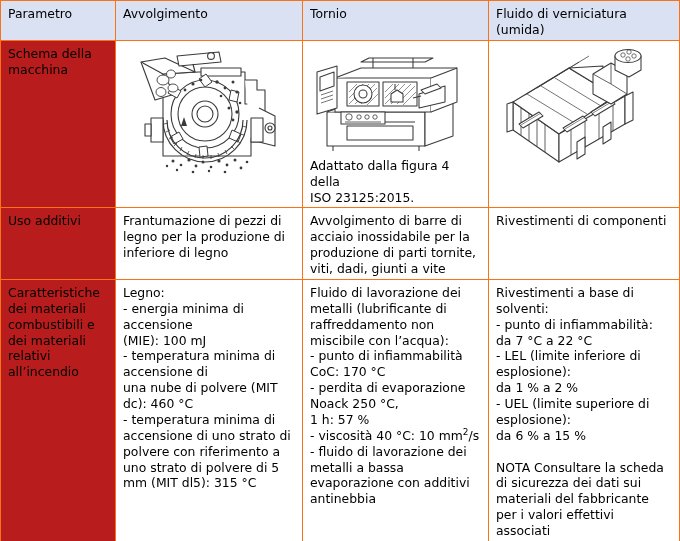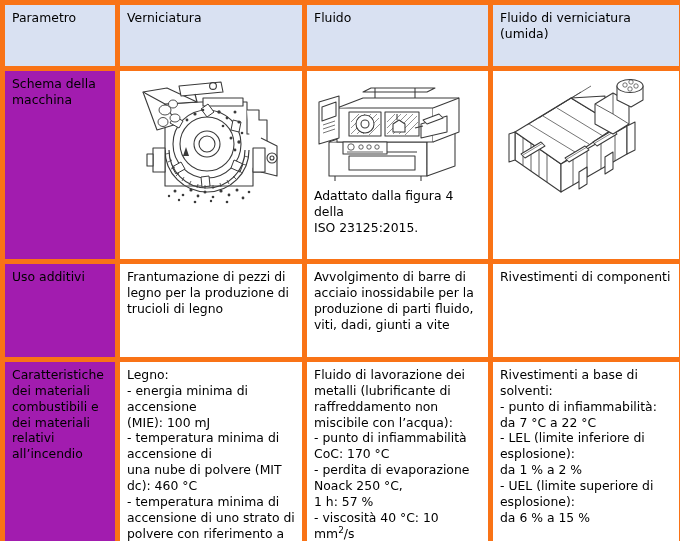--- a/index.html
+++ b/index.html
@@ -15,23 +15,23 @@
     overflow: hidden;
   }
   #machine-table {
     border-collapse: collapse;
     table-layout: fixed;
     width: 679px;
     margin: 0;
     border-top: 1px solid #ffffff;
   }
   #machine-table td, #machine-table th {
-    border: 5px solid #f97316;
+    border: 1px solid #f97316;
     vertical-align: top;
-    padding: 5px 7px 24px 7px;
+    padding: 5px 7px 2px 7px;
     font-size: 12.4px;
     line-height: 1.28;
     font-weight: normal;
     text-align: left;
   }
   .col-param  { width: 115px; }
   .col-a      { width: 187px; }
   .col-b      { width: 186px; }
   .col-c      { width: 191px; }
 
@@ -39,21 +39,21 @@
     background: #d9e1f2;
     text-align: center;
     vertical-align: middle;
     height: 24px;
     padding-top: 6px;
     padding-bottom: 6px;
     border: 1px solid #ffffff;
     border-bottom: 1px solid #d0d0d0;
   }
   tbody td.param-cell {
-    background: #a21caf;
+    background: #b91c1c;
   }
   .cell-text { white-space: pre-line; }
   .fig-wrap {
     width: 100%;
     display: block;
     text-align: center;
   }
   .fig-wrap svg { display: block; margin: 0 auto; }
   .fig-caption {
     margin-top: 6px;
@@ -71,22 +71,22 @@
 <table id="machine-table">
   <colgroup>
     <col class="col-param">
       <col class="col-a">
       <col class="col-b">
       <col class="col-c">
   </colgroup>
   <thead>
     <tr>
       <th>Parametro</th>
-      <th>Verniciatura</th>
-      <th>Fluido</th>
+      <th>Avvolgimento</th>
+      <th>Tornio</th>
       <th>Fluido di verniciatura
 (umida)</th>
     </tr>
   </thead>
   <tbody>
 
     <tr class="schema-row">
       <td class="param-cell">
         <span class="cell-text">Schema della
 macchina</span>
@@ -330,26 +330,26 @@
       </td>
     </tr>
 
     <tr>
       <td class="param-cell">
         <span class="cell-text">Uso additivi</span>
       </td>
       <td>
         <span class="cell-text">Frantumazione di pezzi di
 legno per la produzione di
-trucioli di legno</span>
+inferiore di legno</span>
       </td>
       <td>
         <span class="cell-text">Avvolgimento di barre di
 acciaio inossidabile per la
-produzione di parti fluido,
+produzione di parti tornite,
 viti, dadi, giunti a vite</span>
       </td>
       <td>
         <span class="cell-text">Rivestimenti di componenti</span>
       </td>
     </tr>
 
     <tr>
       <td class="param-cell">
         <span class="cell-text">Caratteristiche

